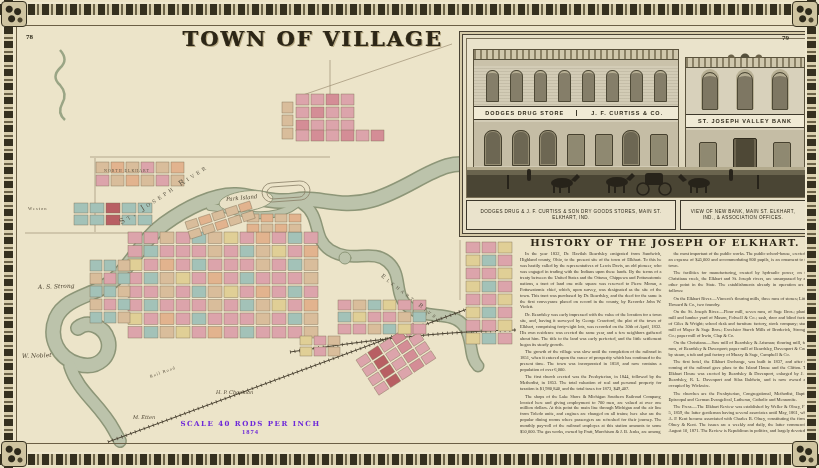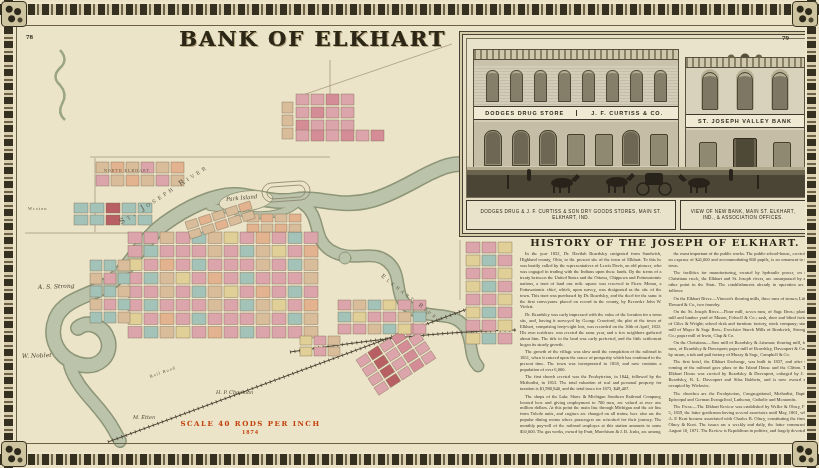--- a/index.html
+++ b/index.html
@@ -35,21 +35,21 @@
     font-family:"DejaVu Serif",serif;font-weight:bold;font-size:21px;letter-spacing:2px;color:#2c2617;
     text-shadow:1px 1px 0 #b7a983,-0.5px -0.5px 0 #564c33;}
 
   
   #labels{position:absolute;left:0;top:0;width:819px;height:468px;z-index:4;pointer-events:none;}
   .map-label{position:absolute;white-space:nowrap;transform-origin:left center;color:#4a4232;}
   .map-label.river{font-family:"DejaVu Serif",serif;letter-spacing:3px;color:#5d5747;font-variant:small-caps;}
   .map-label.script{font-style:italic;font-family:"DejaVu Serif",serif;color:#4f4634;}
   .map-label.tiny{letter-spacing:1px;color:#5d5442;}
 
-  #scale-block{position:absolute;z-index:5;left:158px;top:419px;width:185px;text-align:center;color:#c2410c;}
+  #scale-block{position:absolute;z-index:5;left:158px;top:419px;width:185px;text-align:center;color:#6d28d9;}
   #scale-line1{font-size:7px;font-weight:bold;letter-spacing:1.5px;font-family:"DejaVu Serif",serif;}
   #scale-line2{font-size:6.5px;font-weight:bold;letter-spacing:1px;}
 
   
   #inset{position:absolute;z-index:20;left:462px;top:34px;width:346px;height:198px;
     background:#e6dfc6;border:1px solid #4a4334;box-shadow:0 0 0 2px #d6cba8,0 0 0 3px #4a4334;}
   #scene{position:absolute;left:3px;top:3px;right:3px;height:158px;background:
     linear-gradient(#eae3cb 0 18%,#e2dbc2 60%,#d8d0b6 100%);overflow:hidden;border:0.5px solid #7a7057;}
   .bldg{position:absolute;background:#d3ccb6;}
   .etch{background-image:repeating-linear-gradient(0deg,rgba(70,62,42,.10) 0 1px,transparent 1px 3px);}
@@ -410,21 +410,21 @@
           <rect x="199" y="232" width="12" height="8" fill="#d9bd9b"></rect>
           <rect x="213" y="232" width="12" height="8" fill="#e2b38e"></rect>
           <rect x="227" y="232" width="12" height="8" fill="#d9bd9b"></rect>
           <rect x="241" y="232" width="12" height="8" fill="#d9bd9b"></rect>
         </g>
       </g>
   </svg>
 
   <div class="neat"></div>
 
-  <div id="map-title">BANK OF ELKHART</div>
+  <div id="map-title">TOWN OF VILLAGE</div>
   <div id="labels">
       <span class="map-label river" style="left: 120px; top: 218px; font-size: 7.5px; transform: rotate(-33deg);">St. Joseph River</span>
       <span class="map-label script" style="left: 226px; top: 196px; font-size: 5.5px; transform: rotate(-5deg);">Park Island</span>
       <span class="map-label river" style="left: 382px; top: 272px; font-size: 5.5px; transform: rotate(38deg);">Elkhart River</span>
       <span class="map-label script" style="left: 38px; top: 283px; font-size: 6px; transform: rotate(-2deg);">A. S. Strong</span>
       <span class="map-label script" style="left: 22px; top: 352px; font-size: 6px; transform: rotate(-2deg);">W. Noblet</span>
       <span class="map-label script" style="left: 133px; top: 414px; font-size: 5px; transform: rotate(0deg);">M. Etten</span>
       <span class="map-label script" style="left: 216px; top: 389px; font-size: 5px; transform: rotate(0deg);">H. P. Chapman</span>
       <span class="map-label tiny" style="left: 150px; top: 374px; font-size: 4.5px; transform: rotate(-20deg);">Rail Road</span>
       <span class="map-label tiny" style="left: 28px; top: 206px; font-size: 4.5px; transform: rotate(0deg);">Weston</span>

